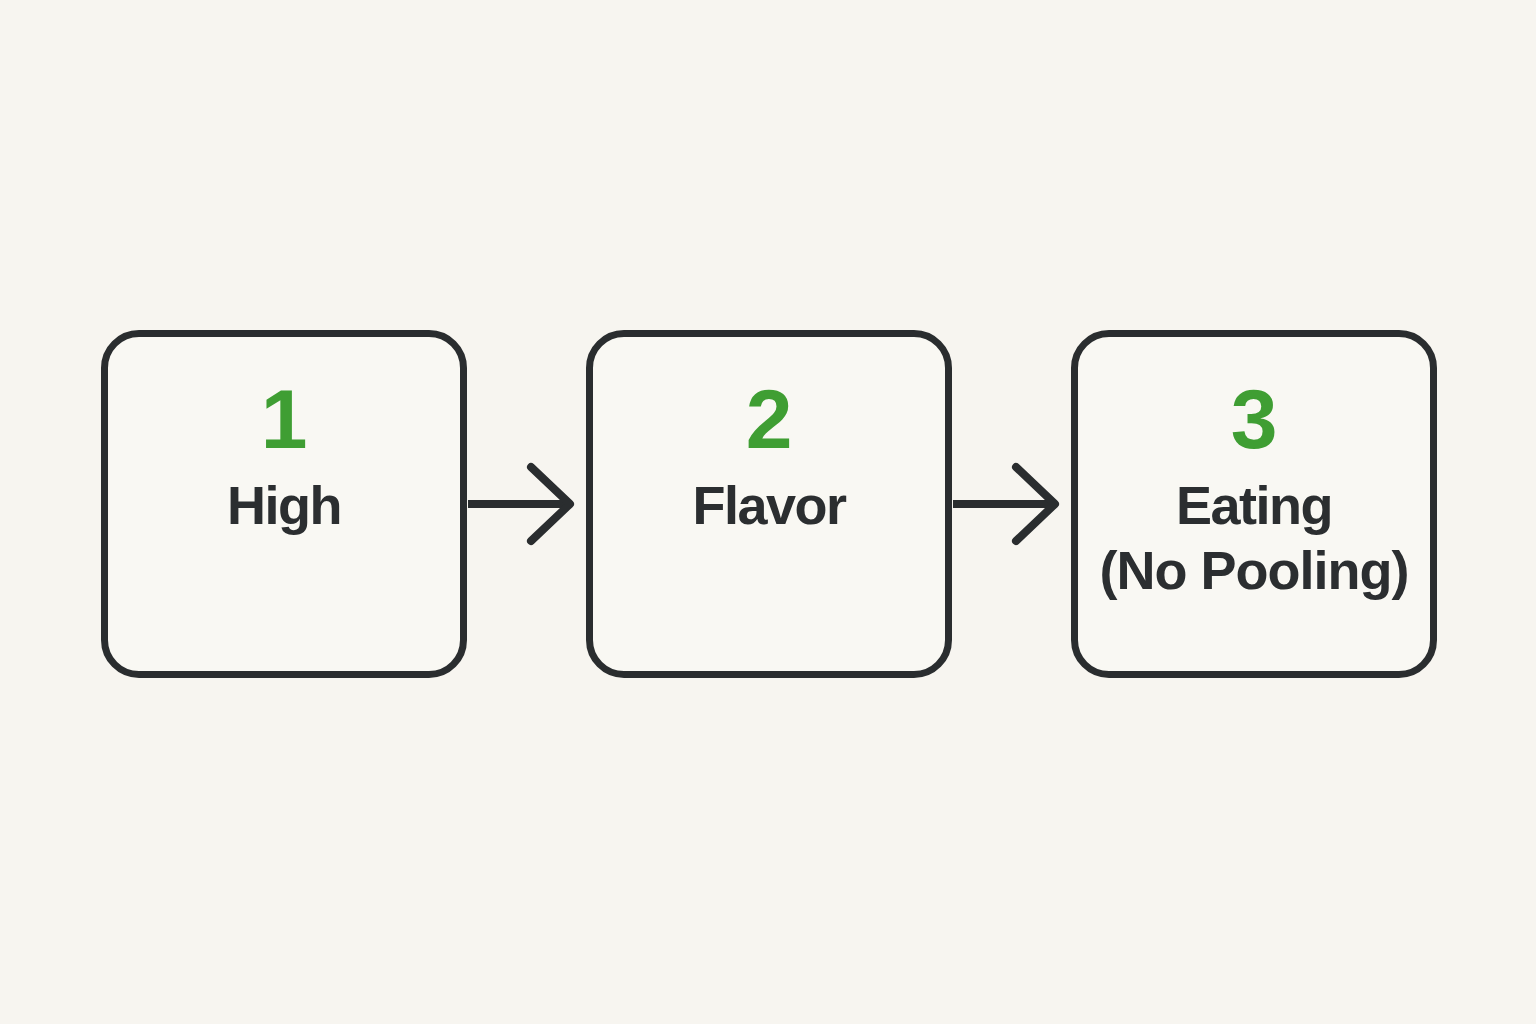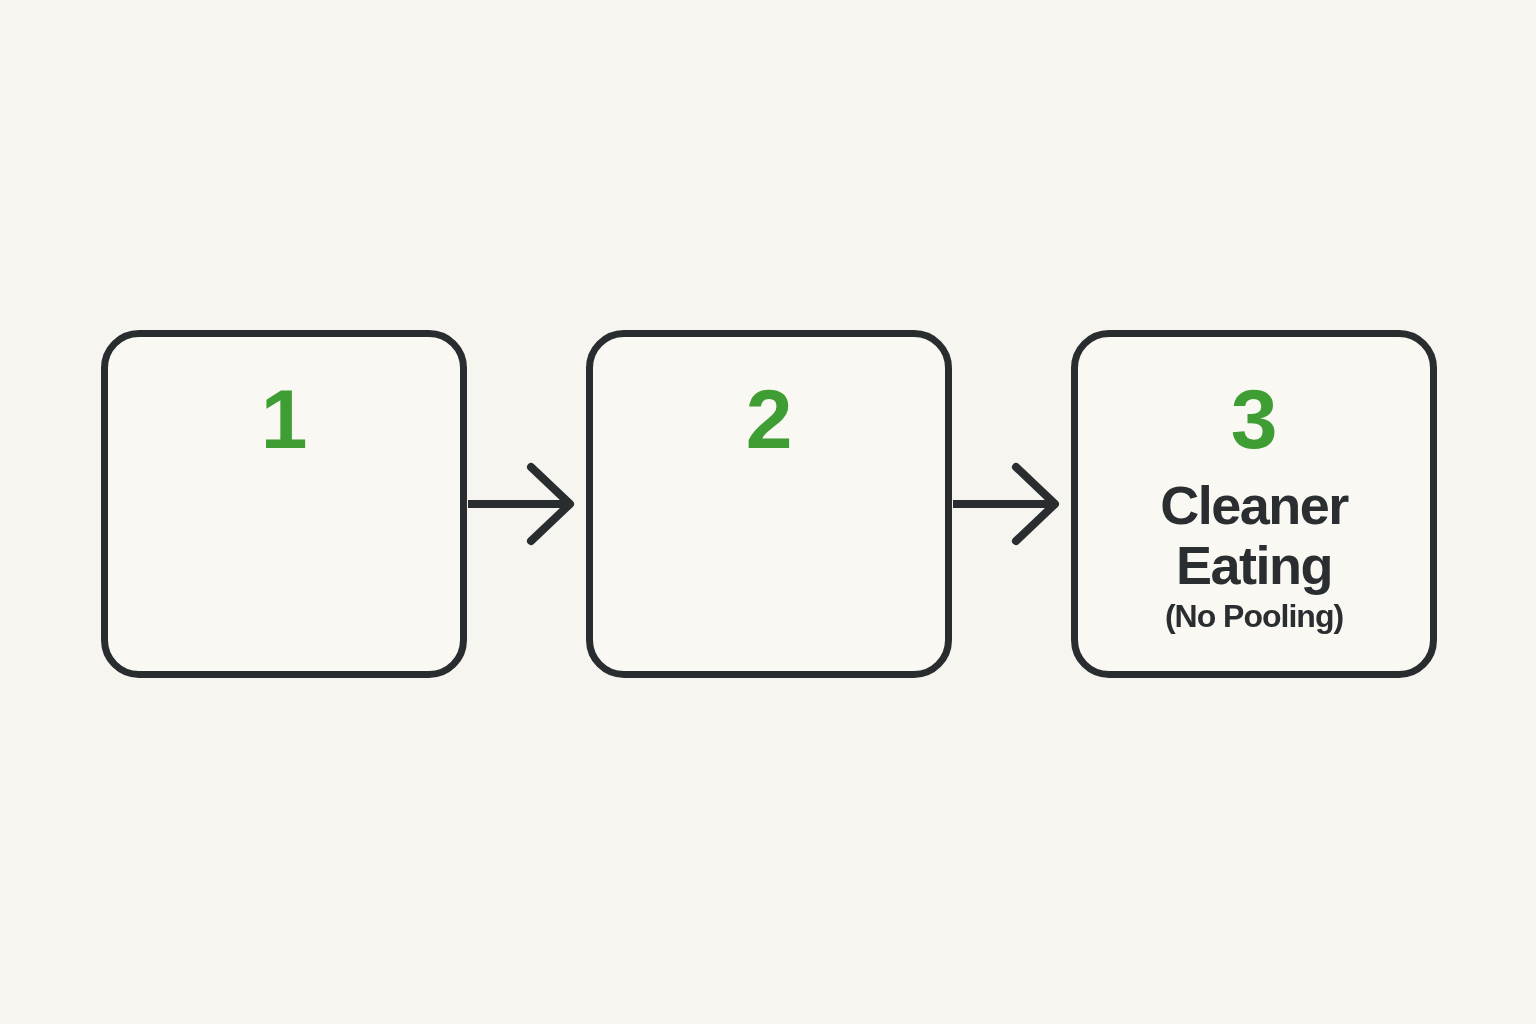--- a/index.html
+++ b/index.html
@@ -37,21 +37,21 @@
     color:var(--accent-green);
     margin-bottom:14px;
   }
   .step-title{
     font-size:54px;font-weight:700;line-height:1.12;
     letter-spacing:-1.5px;
     color:var(--text);
     white-space:nowrap;
   }
   .step-subline{
-    font-size:32px;font-weight:700;line-height:1.3;
+    font-size:54px;font-weight:700;line-height:1.3;
     letter-spacing:-1px;
     color:var(--text);
     white-space:nowrap;
   }
   .step-subline:empty{display:none;}
   .arrow{
     width:118px;height:90px;flex:0 0 auto;
   }
   .arrow .stroke{
     stroke:var(--arrow);
@@ -61,38 +61,39 @@
     stroke-linejoin:round;
   }
 </style>
 </head>
 <body>
 
 <div class="flow-row">
 
   <div class="step-box">
     <div class="step-number">1</div>
+    <div class="step-title">High</div>
 
   </div>
 
   <svg class="arrow" viewBox="0 0 118 90" aria-hidden="true">
     <line class="stroke" x1="1" y1="45" x2="97" y2="45"></line>
     <polyline class="stroke" points="63,8 102,45 63,82"></polyline>
   </svg>
 
   <div class="step-box">
     <div class="step-number">2</div>
+    <div class="step-title">Flavor</div>
 
   </div>
 
   <svg class="arrow" viewBox="0 0 118 90" aria-hidden="true">
     <line class="stroke" x1="1" y1="45" x2="97" y2="45"></line>
     <polyline class="stroke" points="63,8 102,45 63,82"></polyline>
   </svg>
 
   <div class="step-box">
     <div class="step-number">3</div>
-    <div class="step-title">Cleaner</div>
     <div class="step-title">Eating</div>
     <div class="step-subline">(No Pooling)</div>
   </div>
 
 </div>
 
 </body></html>

